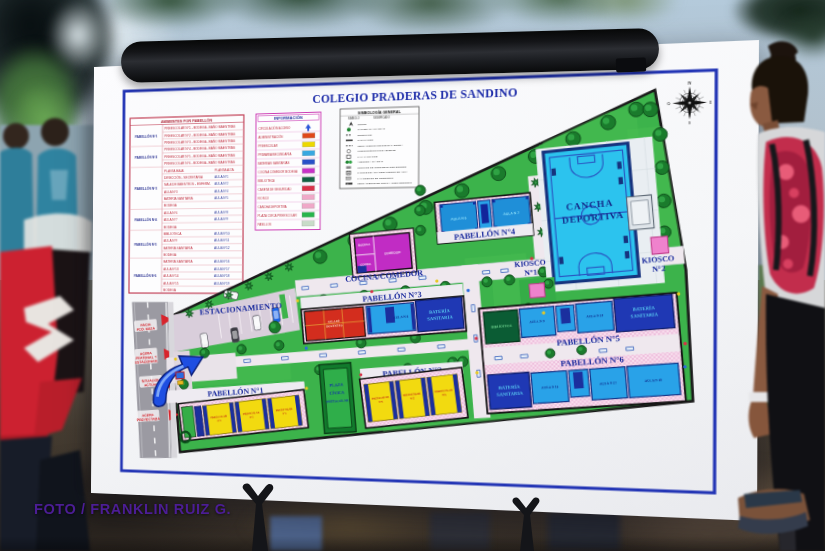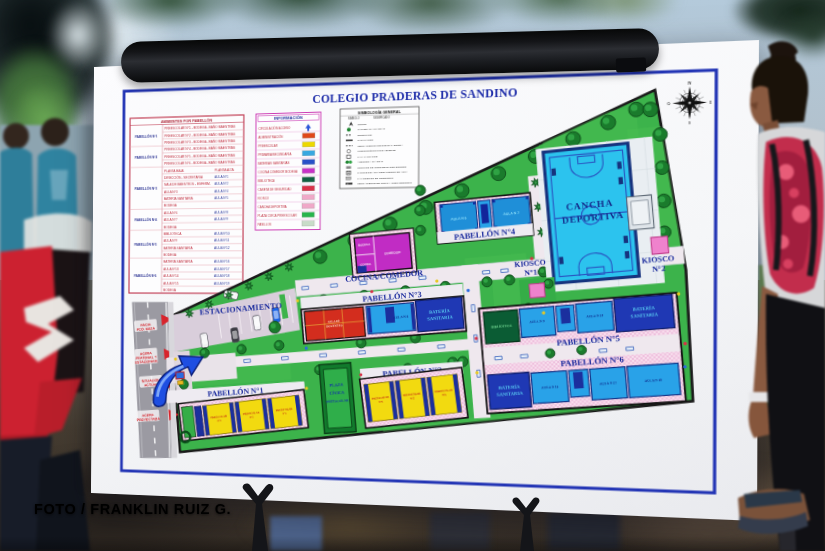--- a/index.html
+++ b/index.html
@@ -692,13 +692,13 @@
     <path d="M13,372 C9,384 10,398 16,408 L34,404 C32,390 30,380 29,372 Z" fill="#86563c"></path>
 
     <path d="M28,264 L87,278 L87,521 L42,521 C32,436 27,352 28,264 Z" fill="#101014"></path>
     <path d="M38,470 L56,466 L58,521 L42,521 Z" fill="#26262c"></path>
 
     <path d="M0,468 C20,458 48,456 66,464 L72,490 C50,500 20,502 2,494 Z" fill="#7a523a"></path>
     <path d="M6,464 L62,460 L64,472 L8,478 Z" fill="#2a3848"></path>
     <path d="M2,486 C24,492 50,490 68,482 L70,496 C46,506 16,506 0,498 Z" fill="#343c4c"></path>
   </svg>
 
-  <div class="b" style="left:34px;top:501px;font-family:'Liberation Sans',sans-serif;font-weight:bold;font-size:14.5px;letter-spacing:0.6px;color:#000000;text-shadow:0 1px 3px rgba(0,0,0,0.6);">FOTO / FRANKLIN RUIZ G.</div>
+  <div class="b" style="left:34px;top:501px;font-family:'Liberation Sans',sans-serif;font-weight:bold;font-size:14.5px;letter-spacing:0.6px;color:#4c1d95;text-shadow:0 1px 3px rgba(0,0,0,0.6);">FOTO / FRANKLIN RUIZ G.</div>
 </div>
 </body></html>

